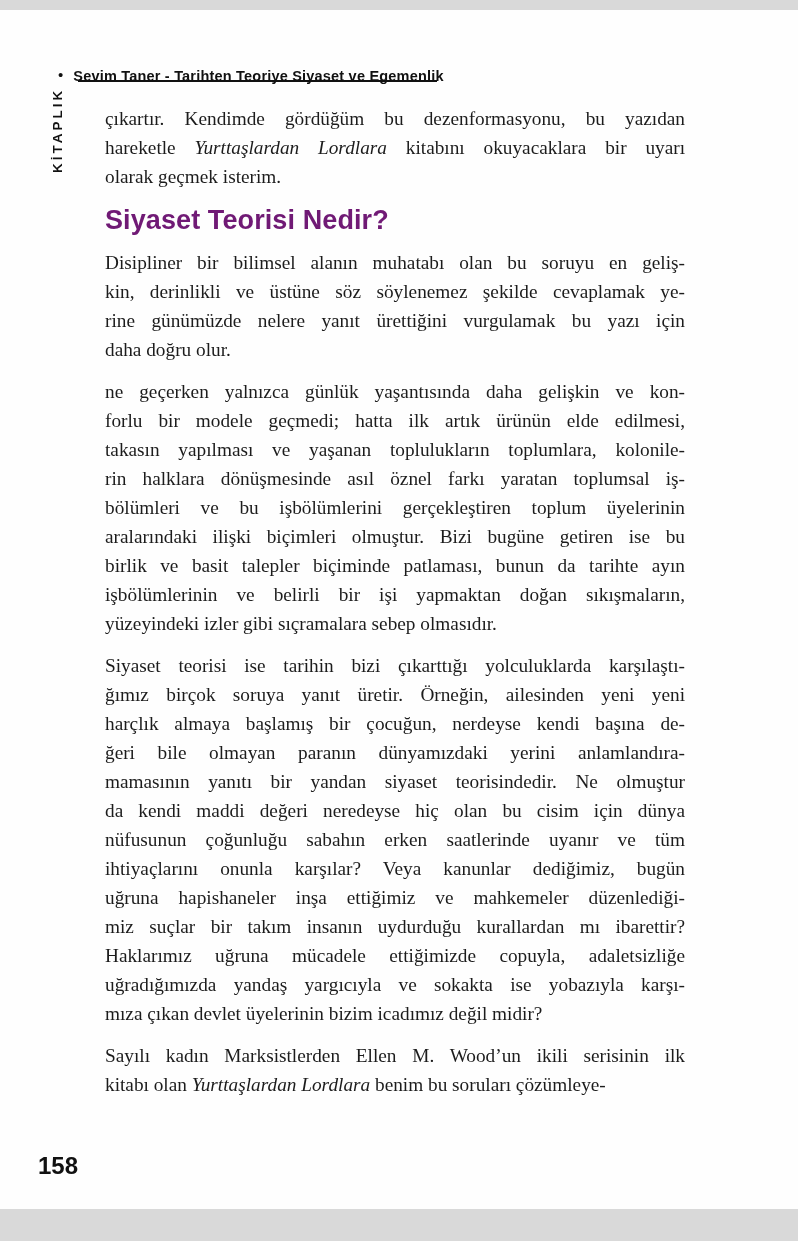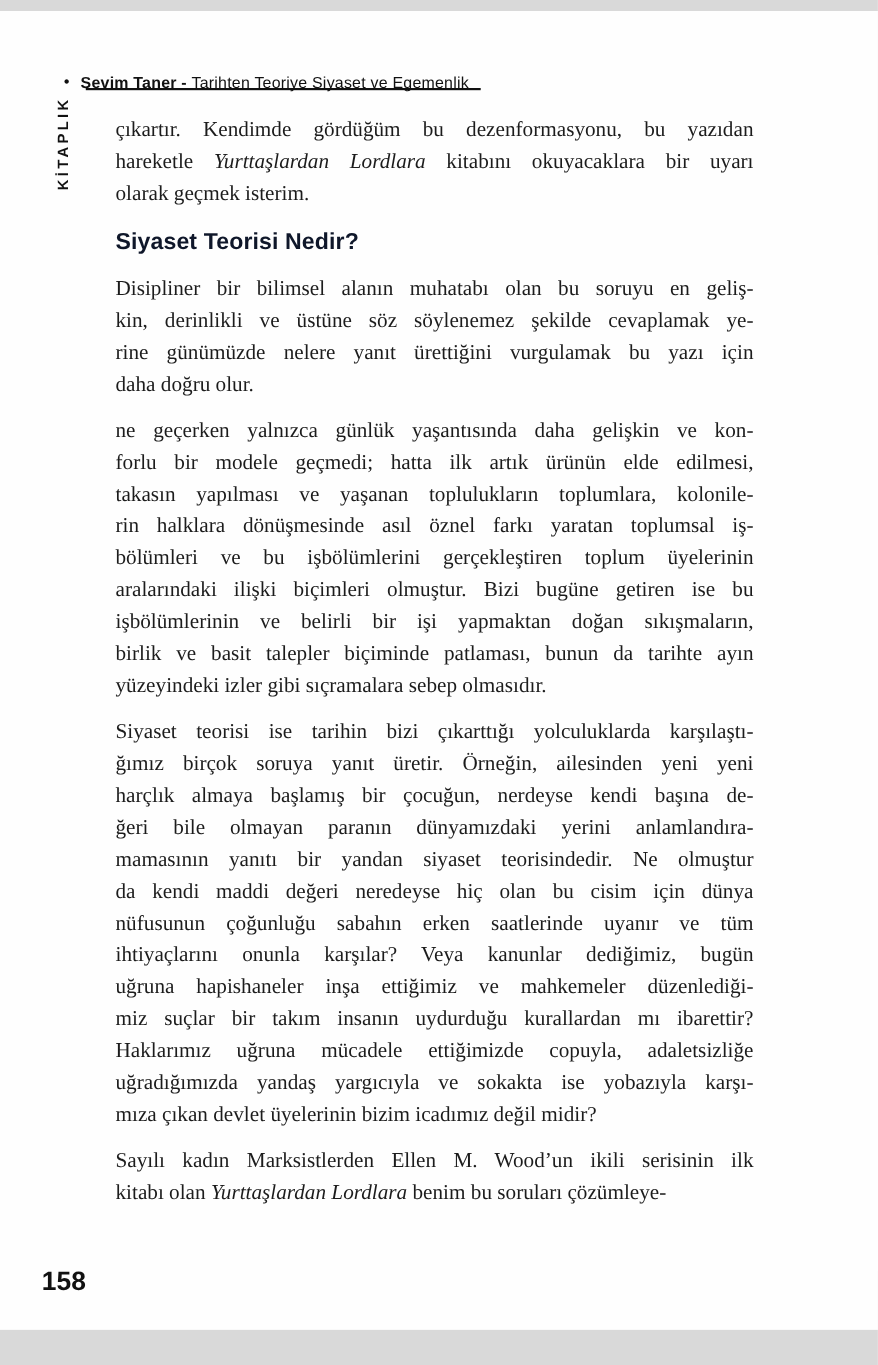--- a/index.html
+++ b/index.html
@@ -35,21 +35,21 @@
     color: #111;
     white-space: nowrap;
   }
   .header .bullet {
     display: inline-block;
     font-size: 15px;
     margin-right: 10px;
     vertical-align: 1px;
   }
   .header .author { font-weight: 700; letter-spacing: 0.2px; }
-  .header .title { font-weight: 400; letter-spacing: 0.2px; text-align: right; }
+  .header .title { font-weight: 700; letter-spacing: 0.2px; text-align: right; }
   .header-rule {
     position: absolute; left: 78px; top: 70px;
     width: 359px; height: 1.5px;
     background: #111;
   }
   
   .vertical-label {
     position: absolute;
     left: 50px; top: 163px;
     transform: rotate(-90deg);
@@ -73,23 +73,23 @@
   .paragraph { margin: 0 6px 13px 0; }
   .line {
     text-align: justify;
     text-align-last: justify;
   }
   .line.last { text-align-last: left; }
   .italic { font-style: italic; }
   .section-heading {
     font-family: "Liberation Sans", sans-serif;
     font-weight: 600;
-    font-size: 21px;
+    font-size: 27px;
     line-height: 30px;
-    color: #0f172a;
+    color: #701a75;
     margin: 14px 0 13px 0;
     letter-spacing: 0.1px;
   }
   
   .page-number {
     position: absolute;
     left: 38px; top: 1142px;
     font-family: "Liberation Sans", sans-serif;
     font-weight: 700;
     font-size: 24px;
@@ -122,22 +122,22 @@
         <div class="line"><span>rine günümüzde nelere yanıt ürettiğini vurgulamak bu yazı için</span></div>
         <div class="line last"><span>daha doğru olur.</span></div>
       </div>
       <div class="paragraph">
         <div class="line"><span>ne geçerken yalnızca günlük yaşantısında daha gelişkin ve kon-</span></div>
         <div class="line"><span>forlu bir modele geçmedi; hatta ilk artık ürünün elde edilmesi,</span></div>
         <div class="line"><span>takasın yapılması ve yaşanan toplulukların toplumlara, kolonile-</span></div>
         <div class="line"><span>rin halklara dönüşmesinde asıl öznel farkı yaratan toplumsal iş-</span></div>
         <div class="line"><span>bölümleri ve bu işbölümlerini gerçekleştiren toplum üyelerinin</span></div>
         <div class="line"><span>aralarındaki ilişki biçimleri olmuştur. Bizi bugüne getiren ise bu</span></div>
+        <div class="line"><span>birlik ve basit talepler biçiminde patlaması, bunun da tarihte ayın</span></div>
         <div class="line"><span>işbölümlerinin ve belirli bir işi yapmaktan doğan sıkışmaların,</span></div>
-        <div class="line"><span>birlik ve basit talepler biçiminde patlaması, bunun da tarihte ayın</span></div>
         <div class="line last"><span>yüzeyindeki izler gibi sıçramalara sebep olmasıdır.</span></div>
       </div>
       <div class="paragraph">
         <div class="line"><span>Siyaset teorisi ise tarihin bizi çıkarttığı yolculuklarda karşılaştı-</span></div>
         <div class="line"><span>ğımız birçok soruya yanıt üretir. Örneğin, ailesinden yeni yeni</span></div>
         <div class="line"><span>harçlık almaya başlamış bir çocuğun, nerdeyse kendi başına de-</span></div>
         <div class="line"><span>ğeri bile olmayan paranın dünyamızdaki yerini anlamlandıra-</span></div>
         <div class="line"><span>mamasının yanıtı bir yandan siyaset teorisindedir. Ne olmuştur</span></div>
         <div class="line"><span>da kendi maddi değeri neredeyse hiç olan bu cisim için dünya</span></div>
         <div class="line"><span>nüfusunun çoğunluğu sabahın erken saatlerinde uyanır ve tüm</span></div>

